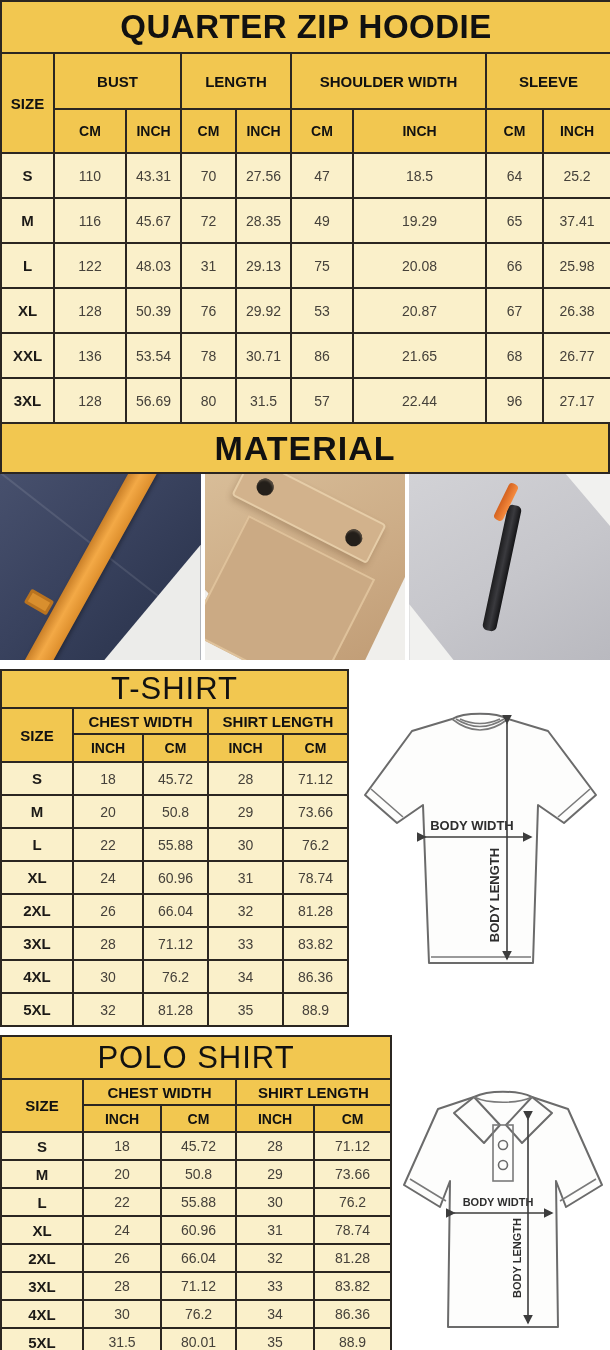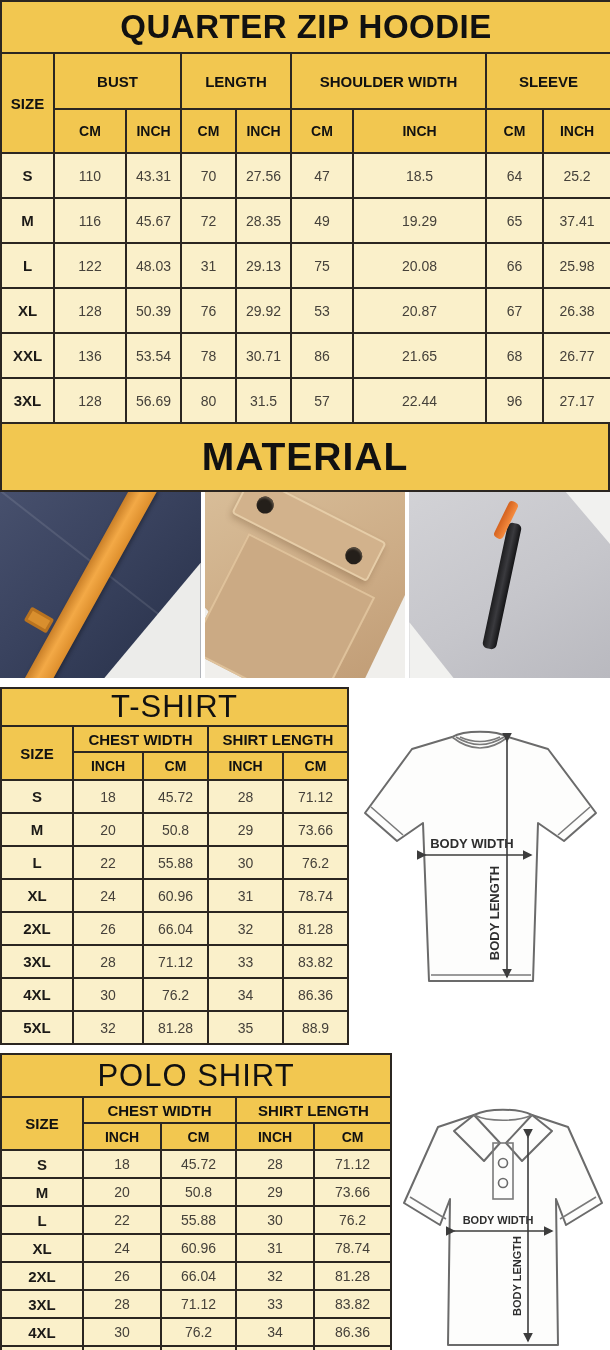--- a/index.html
+++ b/index.html
@@ -16,22 +16,22 @@
   .hdr{background:var(--band-yellow);font-weight:bold;font-size:15px}
   .unit{background:var(--band-yellow);font-weight:bold;font-size:14px}
   .szc{background:var(--cell-cream);font-weight:bold;font-size:15px;color:#1c1a17}
   .v{background:var(--cell-cream);font-size:14px;color:#45413a}
 
   .hoodie-tbl{width:610px}
   .hoodie-tbl tr.gr{height:56px}
   .hoodie-tbl tr.un{height:44px}
   .hoodie-tbl tr.dr{height:45px}
 
-  .band{height:68px;background:var(--band-yellow);border:2px solid var(--border-dark);border-top:none;
-        display:flex;align-items:center;justify-content:center;font-weight:bold;font-size:39px;letter-spacing:1px}
+  .band{height:50px;background:var(--band-yellow);border:2px solid var(--border-dark);border-top:none;
+        display:flex;align-items:center;justify-content:center;font-weight:bold;font-size:34px;letter-spacing:1px}
 
   .photos{display:flex;gap:4px;height:186px;background:#fff}
   .photo{position:relative;flex:1;overflow:hidden}
   .wedge{position:absolute;inset:0;background:#ececea}
   .ph1{background:linear-gradient(135deg,#47506d 0%,#39425e 45%,#2f3852 75%)}
   .ph1 .wedge{clip-path:polygon(100% 38%,100% 100%,52% 100%)}
   .strap{position:absolute;left:78px;top:-24px;width:25px;height:235px;border-radius:3px;
          background:linear-gradient(90deg,#c97f28,#f3a946 45%,#dd8e2c);transform:rotate(29deg);box-shadow:2px 2px 4px rgba(0,0,0,.35)}
   .seam1{position:absolute;left:-20px;top:60px;width:200px;height:2px;background:rgba(255,255,255,.10);transform:rotate(38deg)}
   .buckle{position:absolute;left:26px;top:120px;width:26px;height:16px;background:#d98f2e;border:3px solid #b9731f;border-radius:2px;transform:rotate(30deg)}

